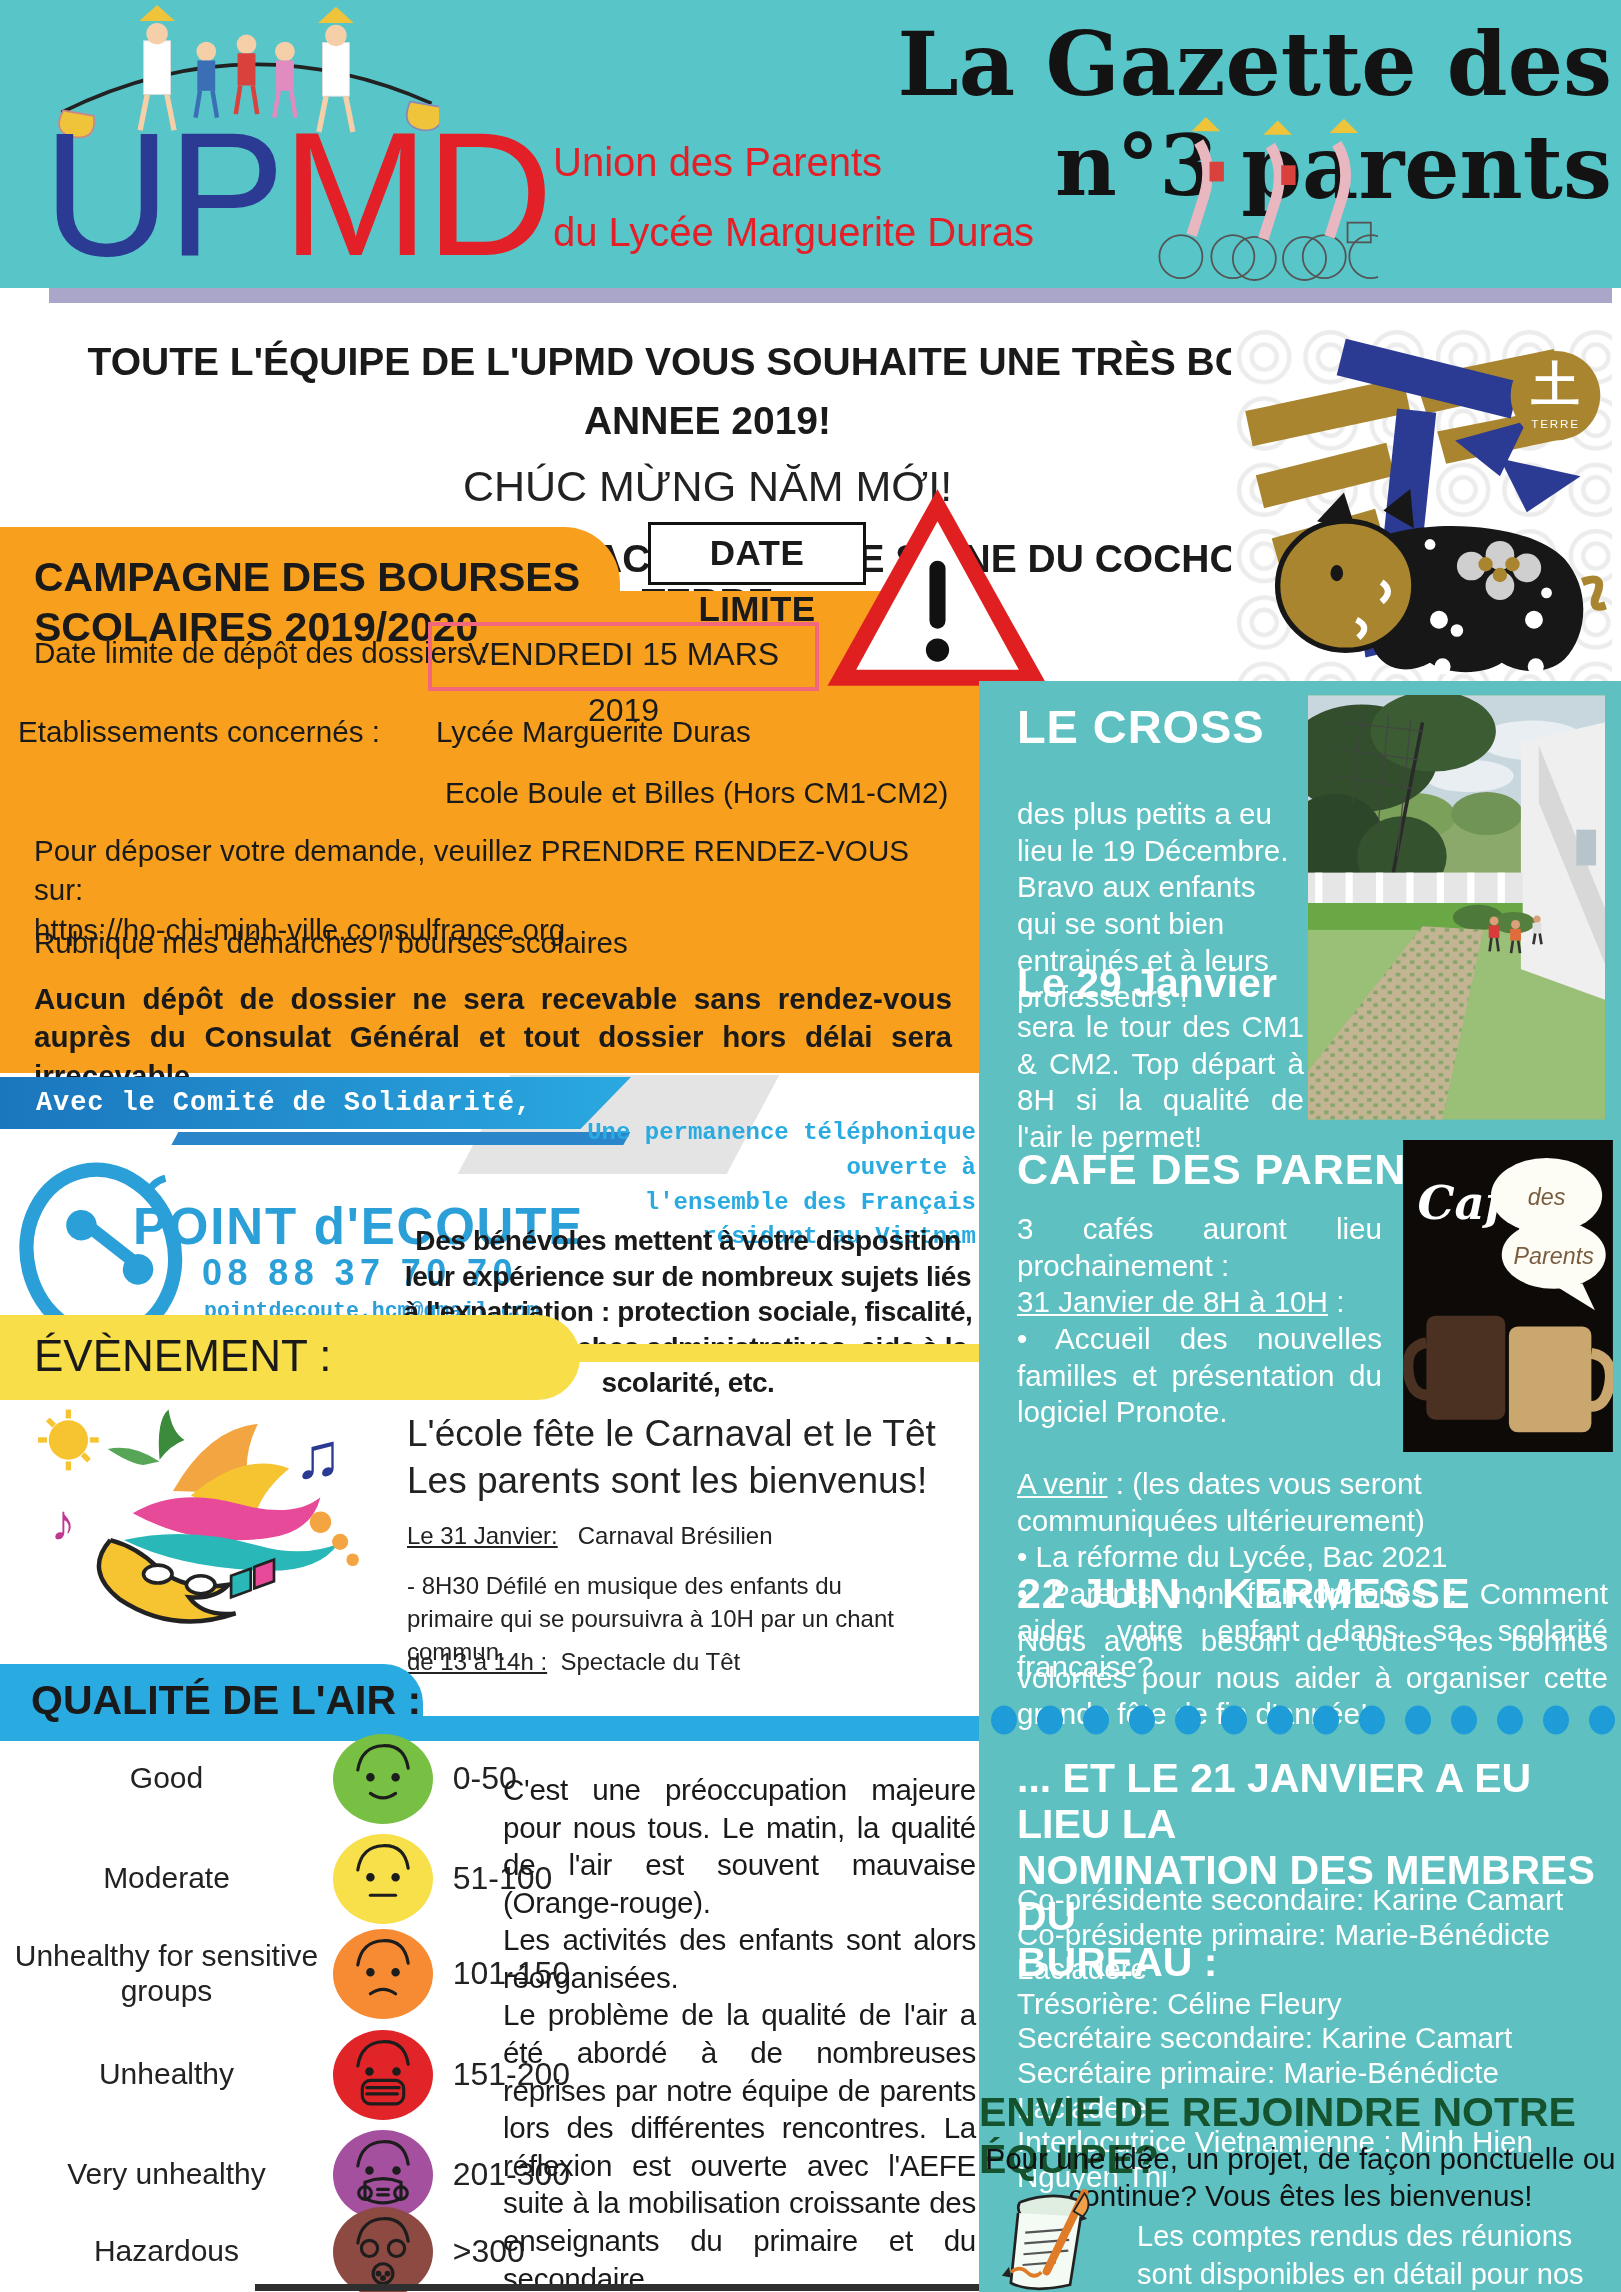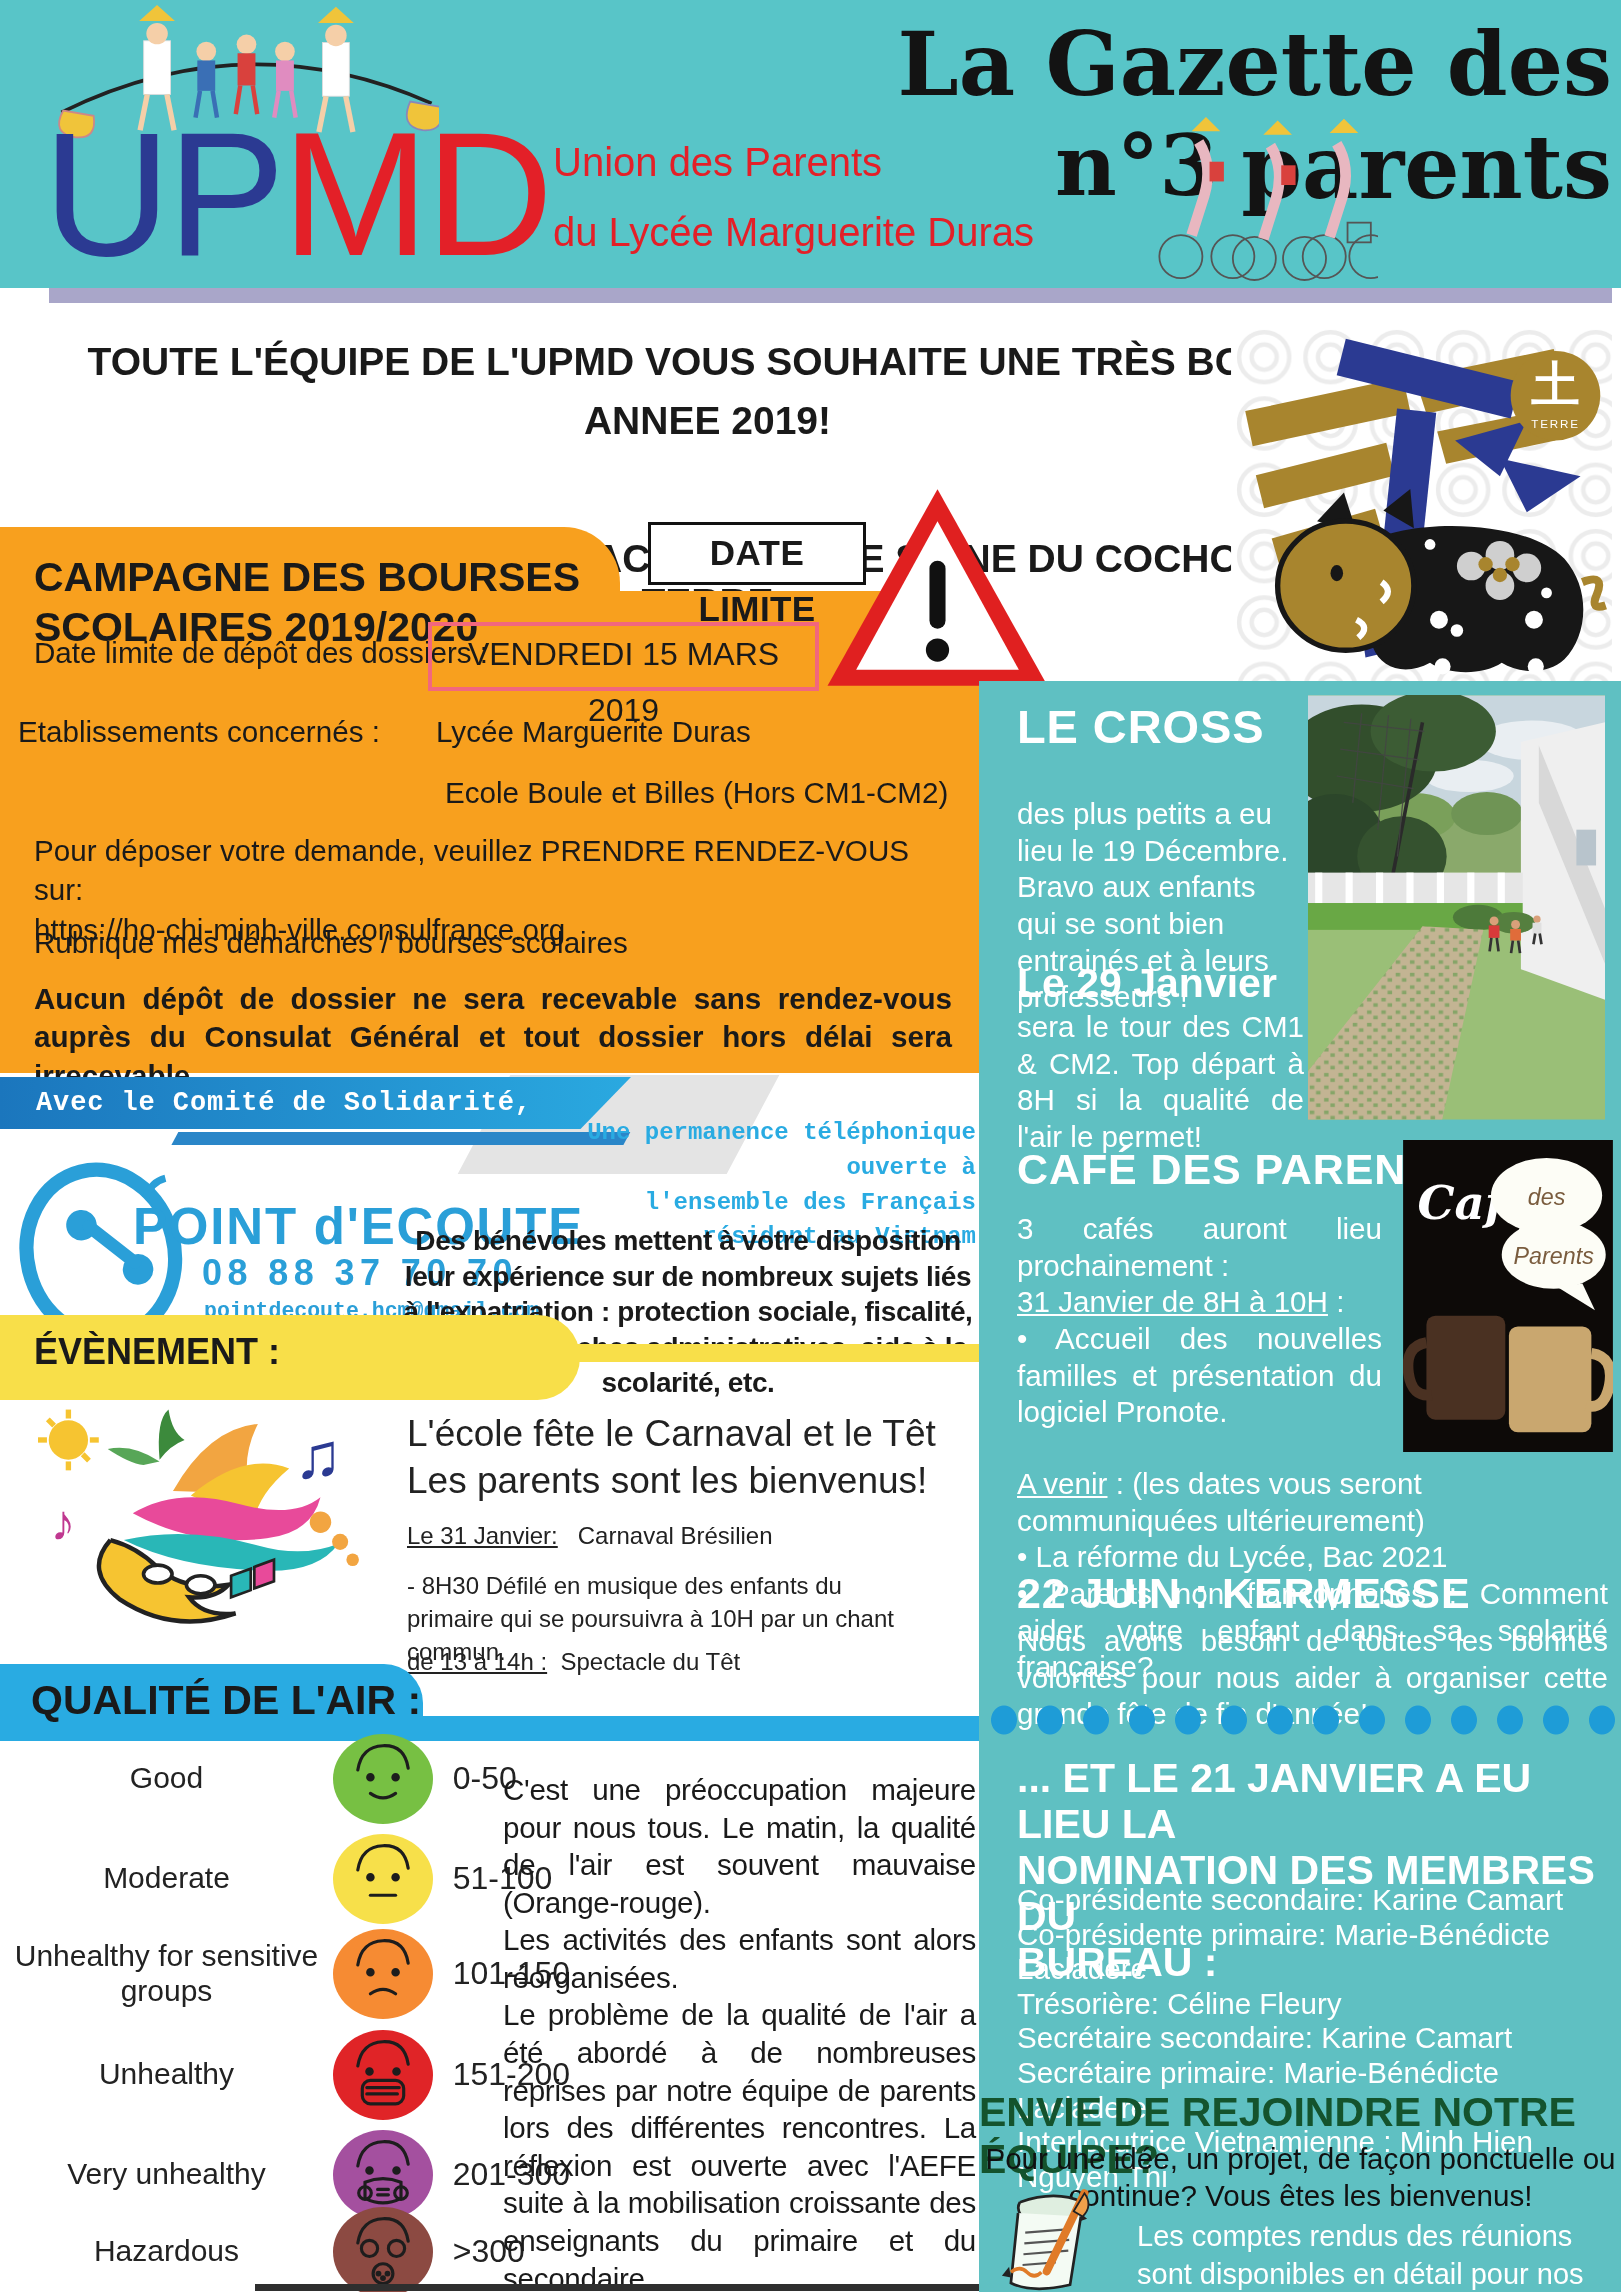--- a/index.html
+++ b/index.html
@@ -56,21 +56,21 @@
   #pe-name{left:133px;top:1197px;color:#2a9fd8;font-size:51px;font-weight:700;letter-spacing:1.8px;}
   #pe-phone{left:202px;top:1252px;color:#2a9fd8;font-size:36px;font-weight:700;letter-spacing:5.4px;}
   #pe-email{left:204px;top:1299px;color:#2a9fd8;font-family:"Liberation Mono",monospace;
             font-size:21.5px;font-weight:700;}
   #benevoles{left:399px;top:1223px;width:578px;font-weight:700;font-size:28px;line-height:1.27;
              text-align:center;letter-spacing:-0.4px;}
 
   
   #ev-tab{left:0;top:1315px;width:580px;height:85px;background:#f8df49;border-radius:0 47px 47px 0;}
   #ev-strip{left:537px;top:1344px;width:442px;height:18px;background:#f8df49;}
-  #ev-label{left:34px;top:1331px;font-size:36px;font-weight:700;}
+  #ev-label{left:34px;top:1331px;font-size:44px;font-weight:400;}
   #ev-t1{left:407px;top:1413px;width:573px;font-size:37px;color:#222;}
   #ev-t2{left:407px;top:1460px;width:573px;font-size:37px;color:#222;}
   .evtxt{font-size:24px;color:#222;}
   #ev-d1{left:407px;top:1522px;}
   #ev-i1{left:407px;top:1569px;width:502px;line-height:1.38;}
   #ev-d2{left:407px;top:1648px;}
 
   
   #aq-tab{left:0;top:1664px;width:423px;height:77px;background:#29abe2;border-radius:0 39px 0 0;}
   #aq-strip{left:394px;top:1716px;width:585px;height:25px;background:#29abe2;}
@@ -170,20 +170,21 @@
         <polygon points="196,20 228,20 212,4" fill="#f0c43a"></polygon>
         <path d="M204,32 q16,26 6,60 l-14,44" stroke="#e8b7c0" stroke-width="12" fill="none"></path>
         <rect x="216" y="120" width="26" height="22" fill="none" stroke="#555" stroke-width="2"></rect>
       </g>
     </svg>
   </div>
   <div class="abs" id="lavbar"></div>
 
   <div class="abs greet b800" id="greet1">TOUTE L'ÉQUIPE DE L'UPMD VOUS SOUHAITE UNE TRÈS BONNE</div>
   <div class="abs greet b800" id="greet2">ANNEE 2019!</div>
+  <div class="abs greet" id="greetviet">CHÚC MỪNG NĂM MỚI!</div>
   <div class="abs greet b800" id="greet3" style="width:1379px;left:18px">UNE NOUVELLE ANNÉE PLACÉE SOUS LE SIGNE DU COCHON DE TERRE</div>
 
   <svg class="abs" style="left:1231px;top:324px" width="381" height="363" viewBox="0 0 425 405">
     <defs>
       <pattern id="swirl" width="74" height="74" patternUnits="userSpaceOnUse">
         <circle cx="37" cy="37" r="28" fill="none" stroke="#ececec" stroke-width="5"></circle>
         <circle cx="37" cy="37" r="14" fill="none" stroke="#ececec" stroke-width="5"></circle>
       </pattern>
     </defs>
     <rect width="425" height="405" fill="#fff"></rect>

